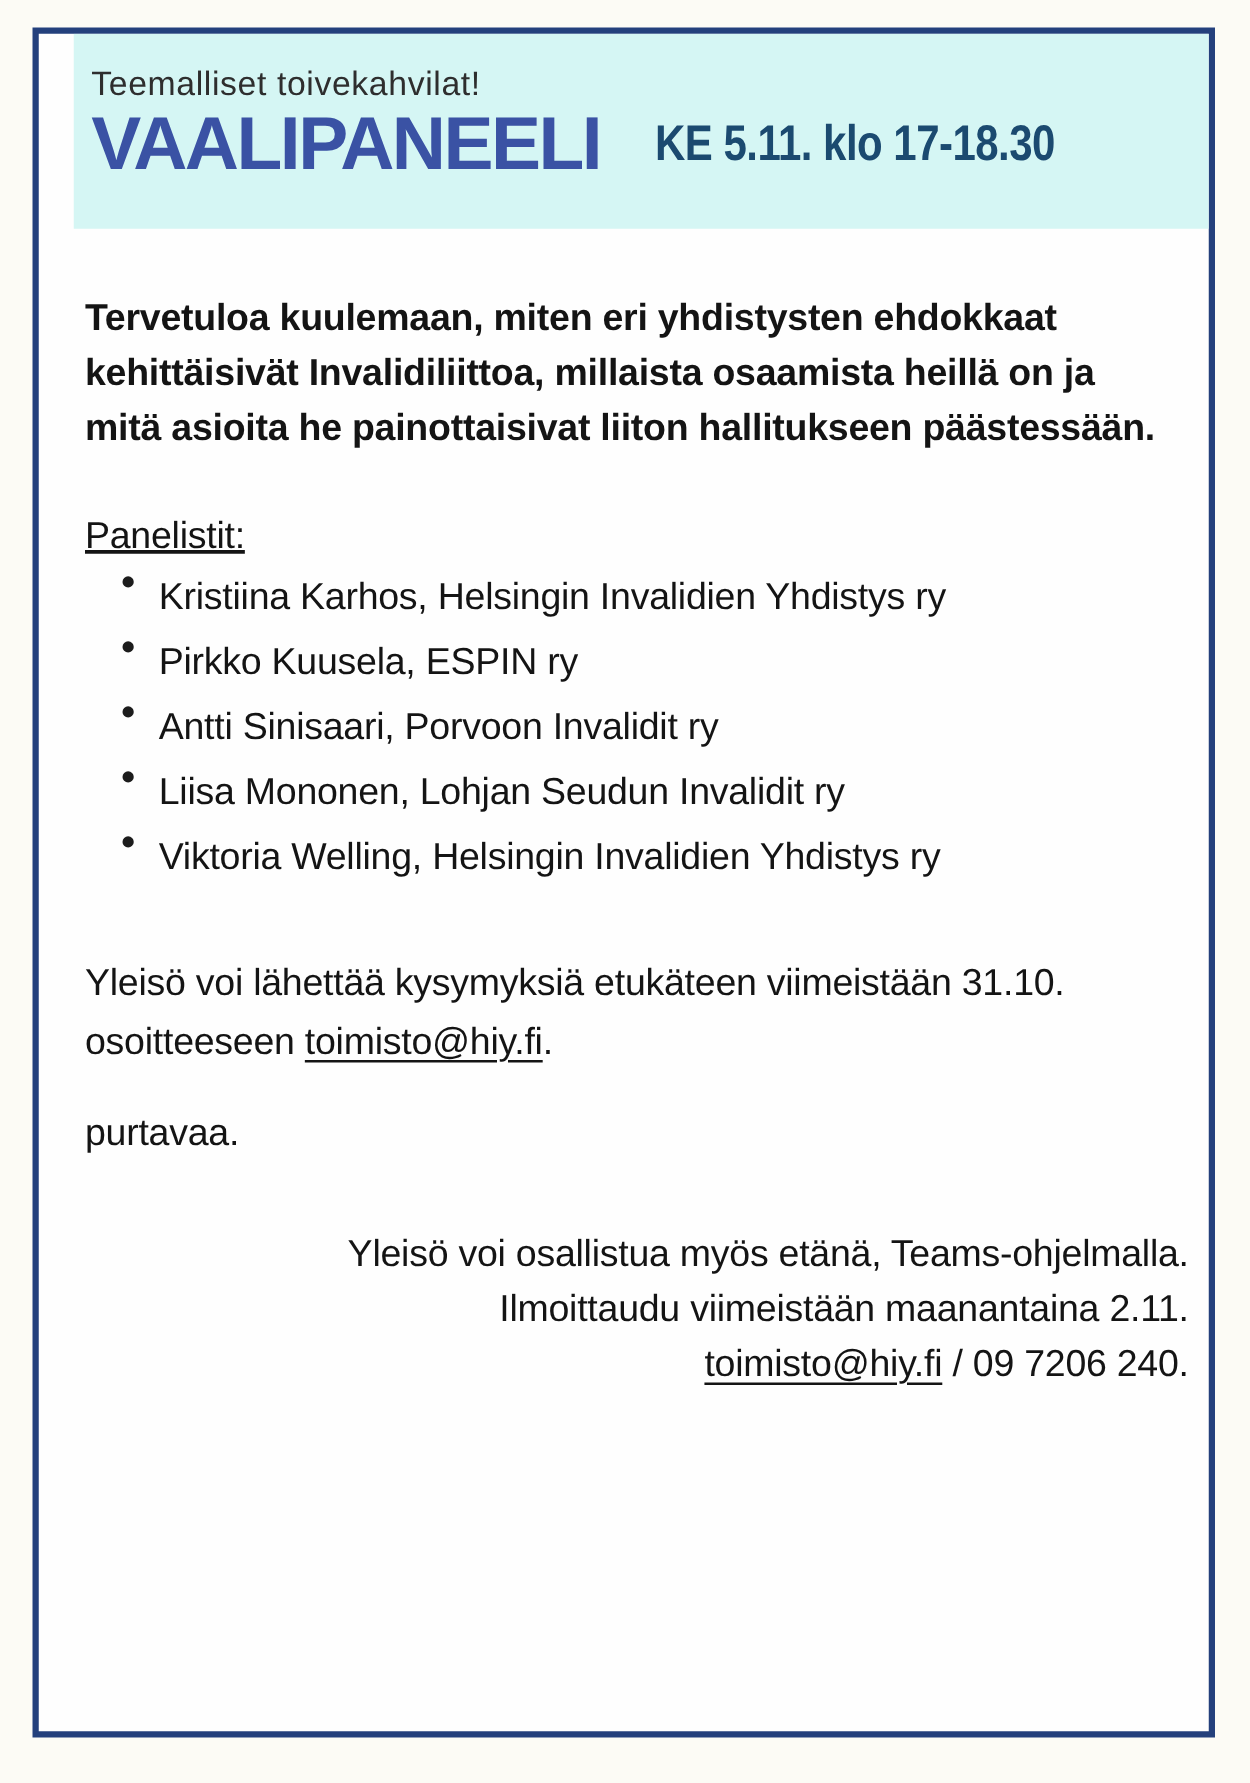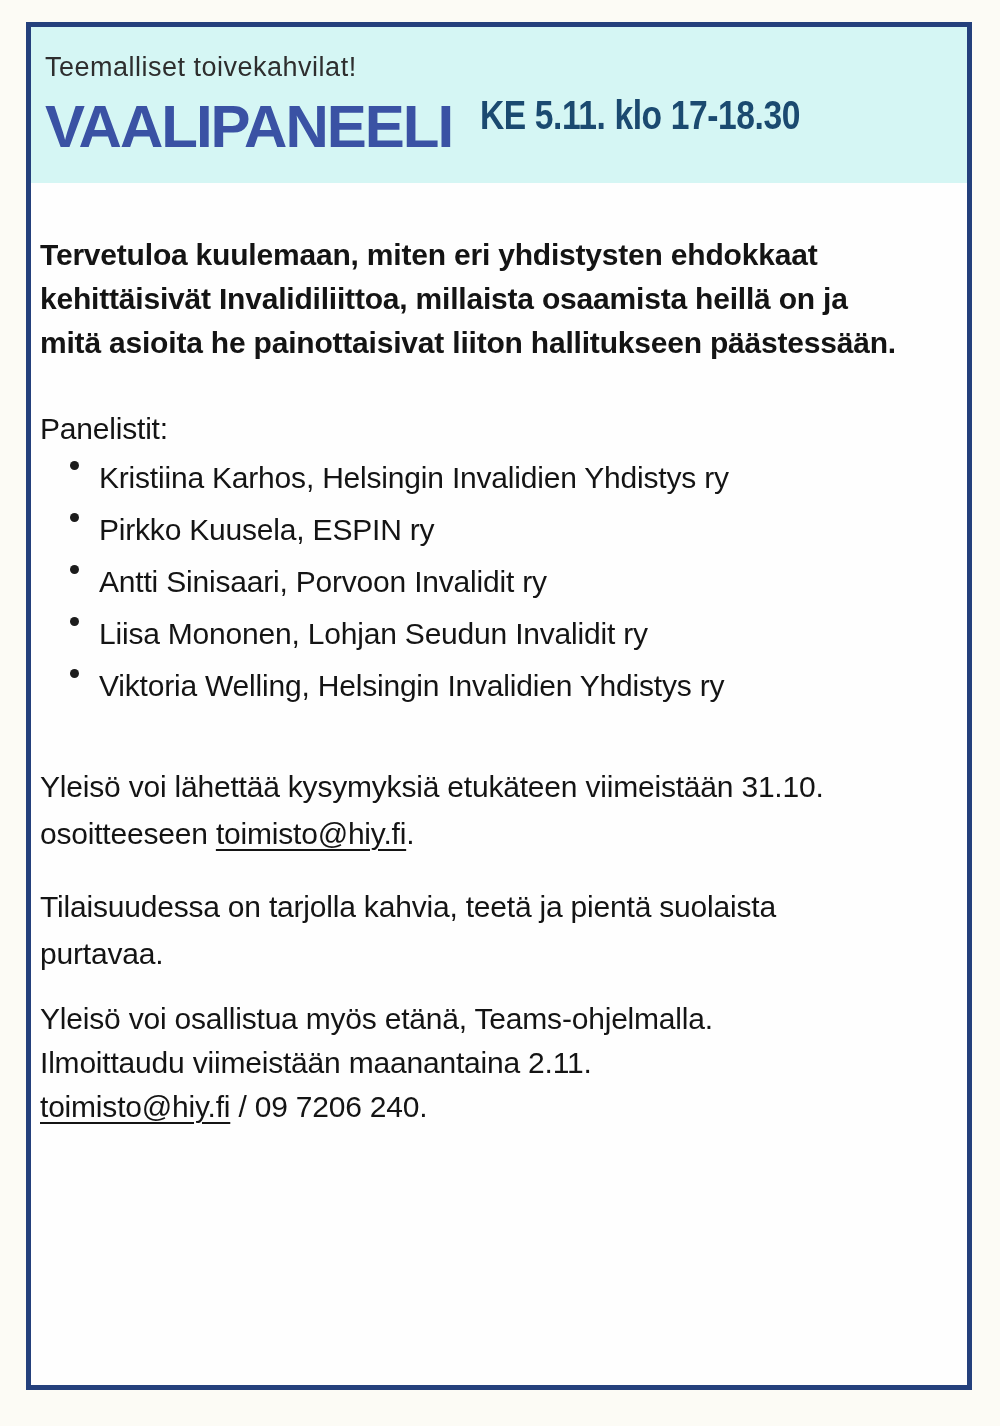--- a/index.html
+++ b/index.html
@@ -26,37 +26,37 @@
   }
   .frame {
     position: absolute;
     left: 26px;
     top: 22px;
     width: 946px;
     height: 1368px;
     background: var(--content-bg);
     border: 5px solid var(--border-navy);
     overflow: hidden;
+    padding-left: 28px;
   }
   .band {
     background: var(--header-bg);
     height: 156px;
     padding: 24px 20px 0 14px;
   }
   .kicker {
     font-size: 27px;
     line-height: 32px;
     color: var(--kicker-dark);
     letter-spacing: 0.5px;
   }
   .title-row {
     display: flex;
-    align-items: flex-start;
-    gap: 28px;
-    margin-top: 12px;
+    align-items: center;
+    gap: 44px;
   }
   .title {
     font-size: 60px;
     font-weight: bold;
     line-height: 1.05;
     letter-spacing: -2px;
     color: var(--title-blue);
     white-space: nowrap;
   }
   .datetime {
@@ -71,21 +71,21 @@
   }
   .content {
     padding: 0 16px 0 9px;
     color: var(--text-dark);
     font-size: 30px;
     letter-spacing: -0.2px;
   }
   .line { display: block; white-space: nowrap; }
   .intro { margin-top: 50px; }
   .intro .line { line-height: 44px; font-weight: bold; }
-  .panelists-heading { margin-top: 42px; line-height: 44px; }
+  .panelists-heading { margin-top: 42px; line-height: 44px; text-decoration: underline; }
   .panelists {
     list-style: none;
     margin-top: 10px;
   }
   .panelists li {
     display: flex;
     align-items: flex-start;
     height: 52px;
     padding-left: 30px;
     white-space: nowrap;
@@ -97,21 +97,21 @@
     background: #1c1c1c;
     margin-right: 20px;
     flex: 0 0 auto;
   }
   .host { margin-top: 84px; }
   .host .line { line-height: 49px; }
   .questions { margin-top: 42px; }
   .questions .line { line-height: 47px; }
   .refreshments { margin-top: 26px; }
   .refreshments .line { line-height: 47px; }
-  .remote { margin-top: 20px; }
+  .remote { margin-top: 52px; text-align: right; }
   .remote .line { line-height: 44px; }
   .email {
     color: inherit;
     text-decoration: underline;
     text-decoration-thickness: 2px;
     text-underline-offset: 5px;
     cursor: pointer;
   }
 </style>
 </head>
@@ -163,21 +163,20 @@
 
 
       <p class="questions">
         <span class="line">Yleisö voi lähettää kysymyksiä etukäteen viimeistään 31.10.</span>
         <span class="line">
           <span>osoitteeseen </span><span class="email">toimisto@hiy.fi</span><span>.</span>
         </span>
       </p>
 
       <p class="refreshments">
-        <span class="line">Tilaisuudessa on tarjolla kahvia, teetä ja pientä suolaista</span>
         <span class="line">purtavaa.</span>
       </p>
 
       <p class="remote">
         <span class="line">Yleisö voi osallistua myös etänä, Teams-ohjelmalla.</span>
         <span class="line">Ilmoittaudu viimeistään maanantaina 2.11.</span>
         <span class="line">
           <span class="email">toimisto@hiy.fi</span><span> / 09 7206 240.</span>
         </span>
       </p>

